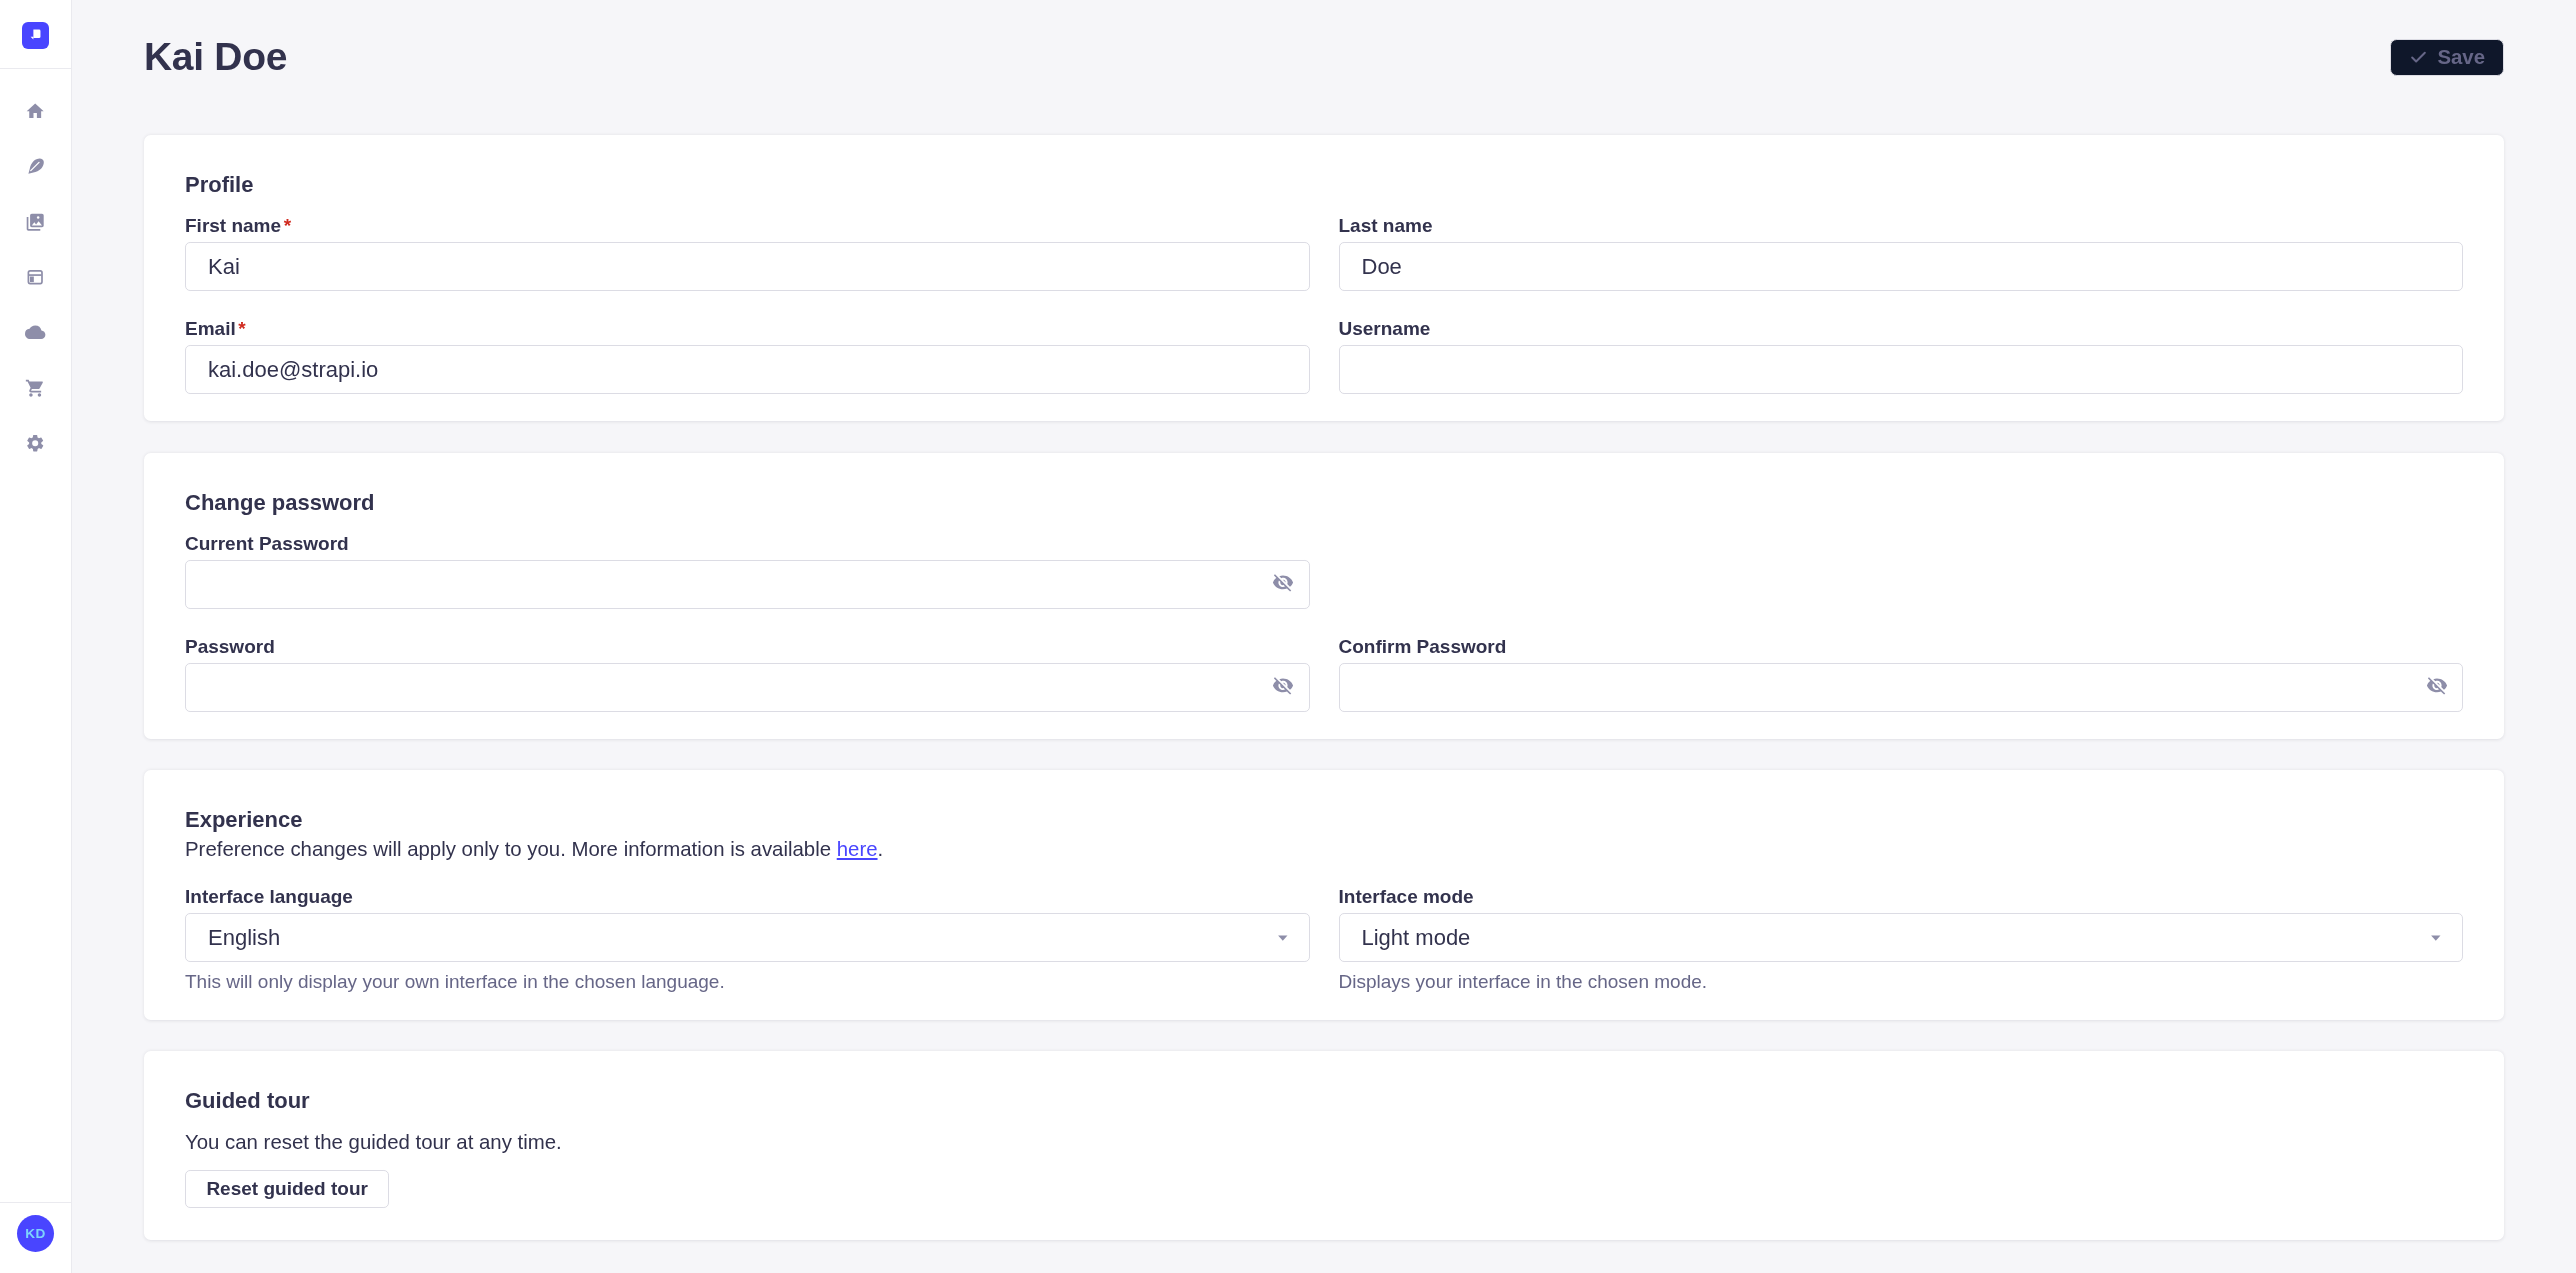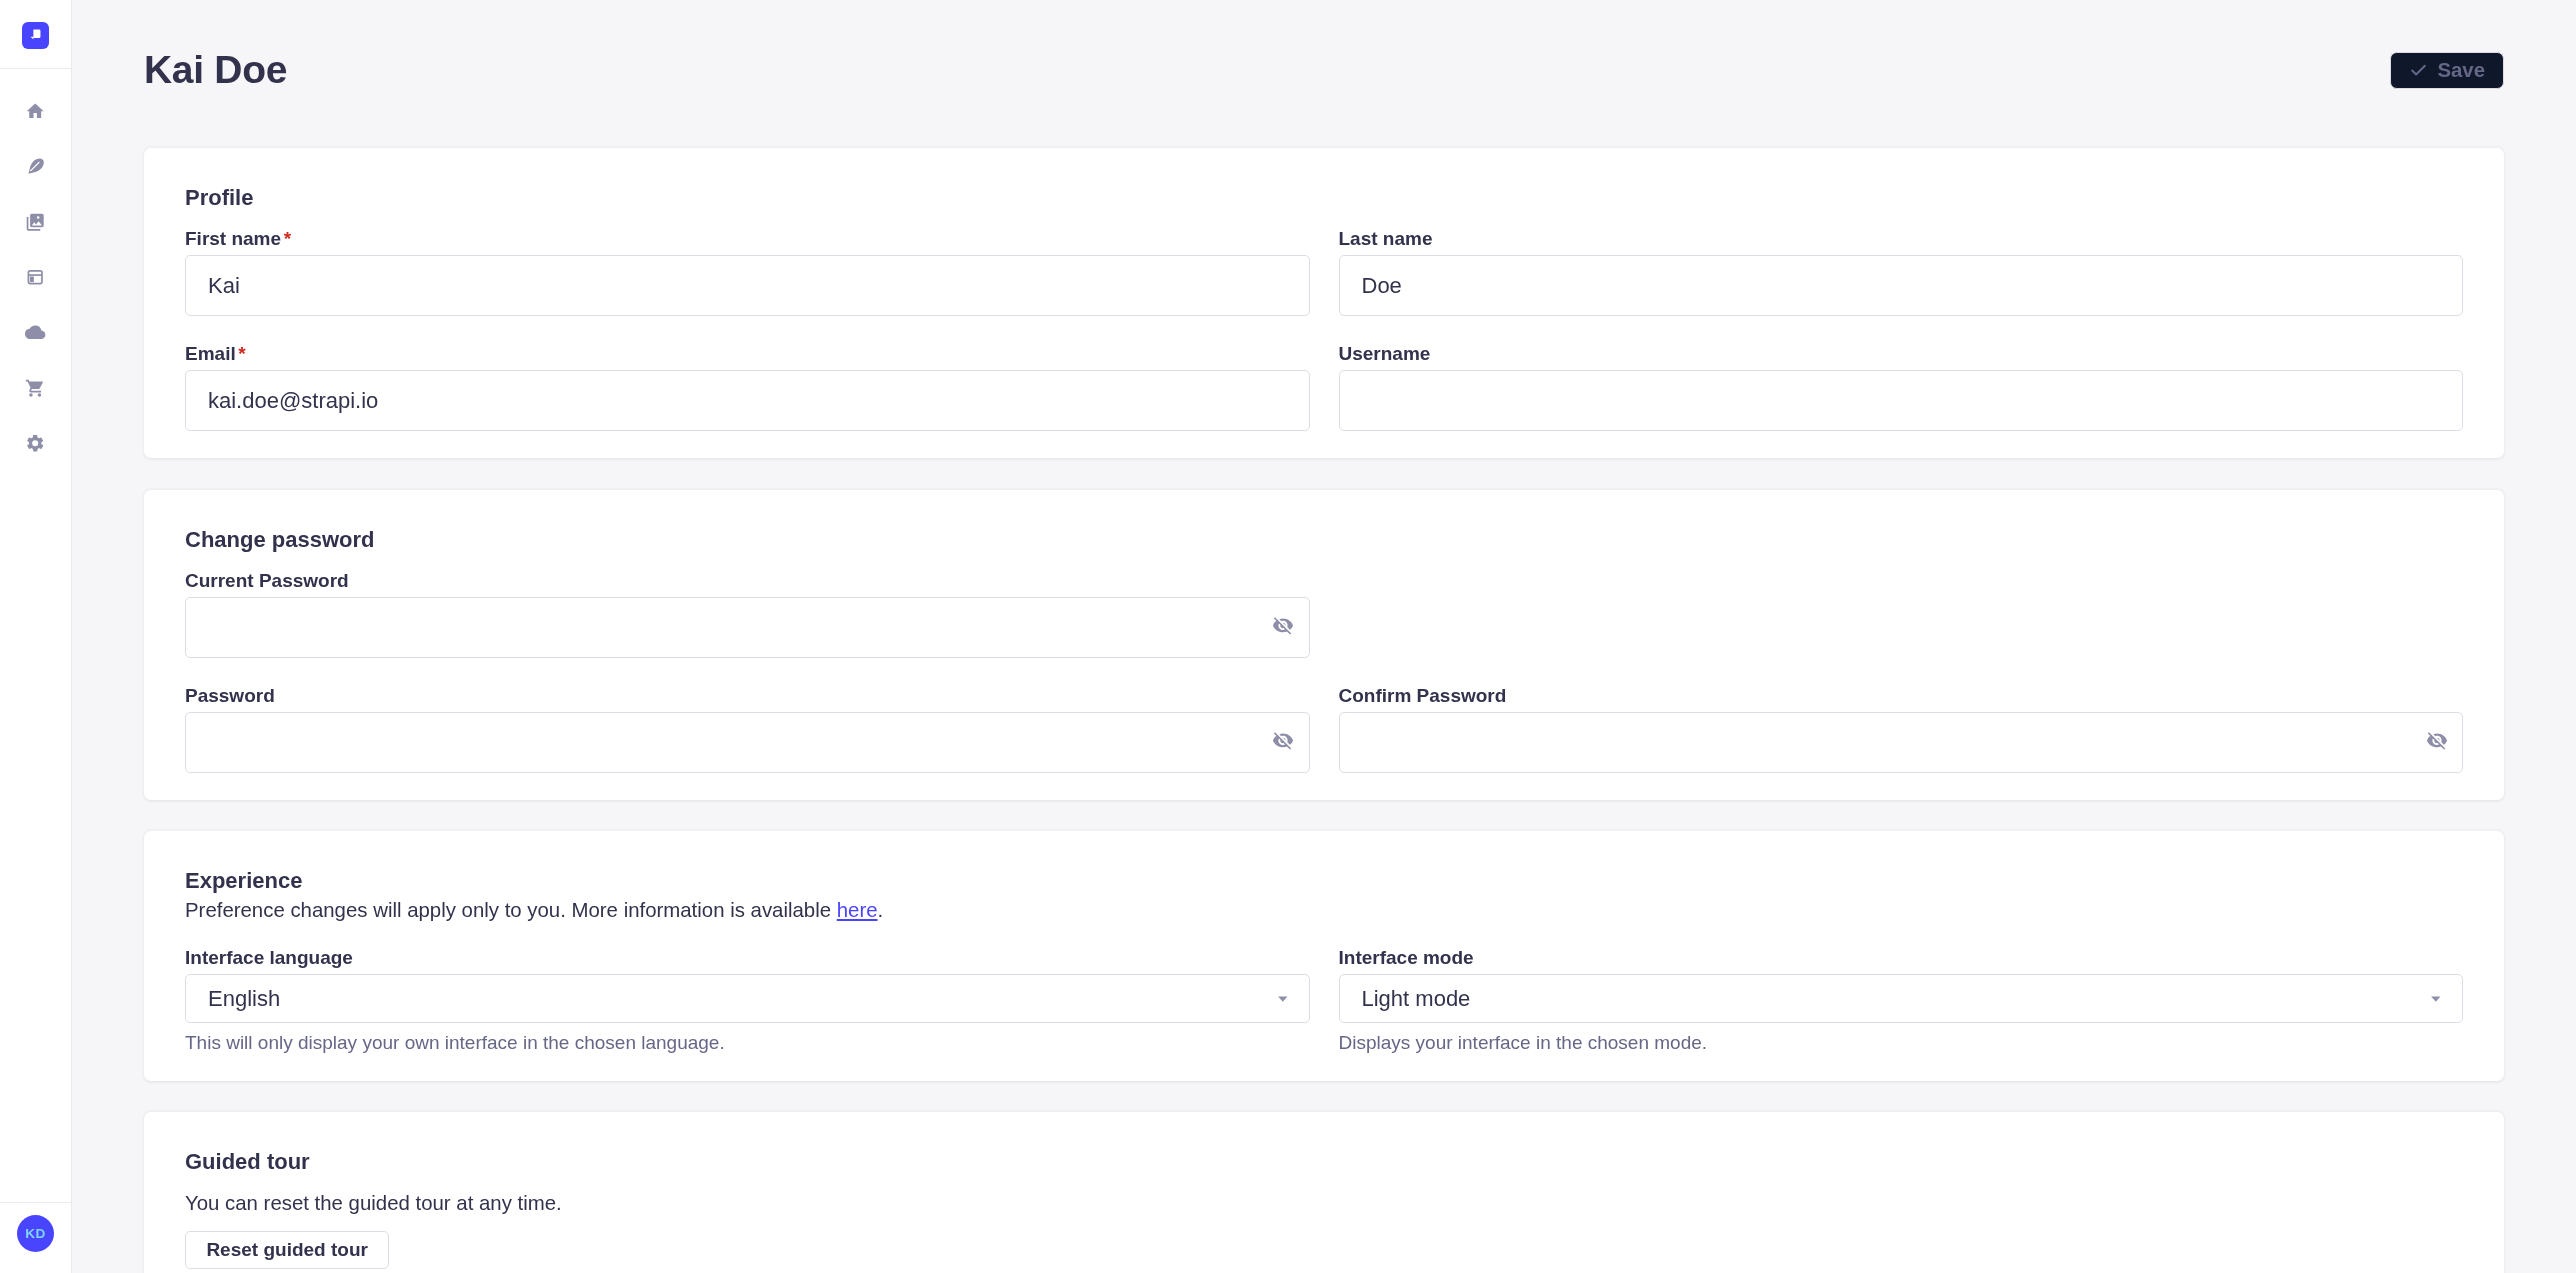--- a/index.html
+++ b/index.html
@@ -31,21 +31,21 @@
   .nav-btn svg { display: block; }
   .sidebar-bottom { margin-top: auto; width: 100%; display: flex; flex-direction: column; align-items: center; }
   .avatar {
     width: 37px; height: 37px; border-radius: 50%; background: #4945ff; border: none;
     color: #7dd3fc; font-size: 13.6px; font-weight: 700; letter-spacing: 0.4px;
     display: flex; align-items: center; justify-content: center;
     margin: 12px 0 22px; cursor: pointer; font-family: inherit;
   }
 
   
-  .main { position: absolute; left: 72px; right: 0; top: 0; bottom: 0; padding: 46px 72px 0; overflow: hidden; }
+  .main { position: absolute; left: 72px; right: 0; top: 0; bottom: 0; padding: 33px 72px 0; overflow: hidden; }
   .page-header { display: flex; align-items: center; justify-content: space-between; height: 48px; }
   .page-title { margin: 0; font-size: 39px; font-weight: 700; color: #32324d; letter-spacing: -0.3px; }
   .save-btn {
     display: inline-flex; align-items: center; gap: 9.4px;
     background: #0f172a; border: 0.9px solid #dcdce4; border-radius: 6.8px;
     height: 37px; padding: 0 18px; font-size: 20.4px; font-weight: 600;
     color: #666687; cursor: default; font-family: inherit;
   }
 
   .content { margin-top: 54px; display: flex; flex-direction: column; gap: 31.5px; }
@@ -54,21 +54,21 @@
     box-shadow: 0 0.9px 3.4px rgba(33,33,52,0.1);
     padding: 37px 41px 27px;
   }
   .card-heading { margin: 0 0 17px; font-size: 22px; font-weight: 600; color: #32324d; }
   .grid { display: grid; grid-template-columns: 1fr 1fr; column-gap: 29px; row-gap: 27px; }
 
   .field-label { display: block; font-size: 19px; font-weight: 600; line-height: 22px; margin-bottom: 5.1px; color: #32324d; }
   .req { color: #d02b20; margin-left: 2.6px; }
   .input-wrap { position: relative; }
   .text-input {
-    width: 100%; height: 61px; background: #ffffff;
+    width: 100%; height: 49px; background: #ffffff;
     border: 0.9px solid #dcdce4; border-radius: 5.1px;
     padding: 0 22px; font-size: 22px; color: #32324d; font-family: inherit; outline: none;
   }
   .pw { padding-right: 60px; }
   .eye-btn {
     position: absolute; right: 10.2px; top: 50%; transform: translateY(-50%);
     background: transparent; border: none; padding: 5.1px; cursor: pointer; color: #8e8ea9;
     display: flex; align-items: center; justify-content: center;
   }
 

